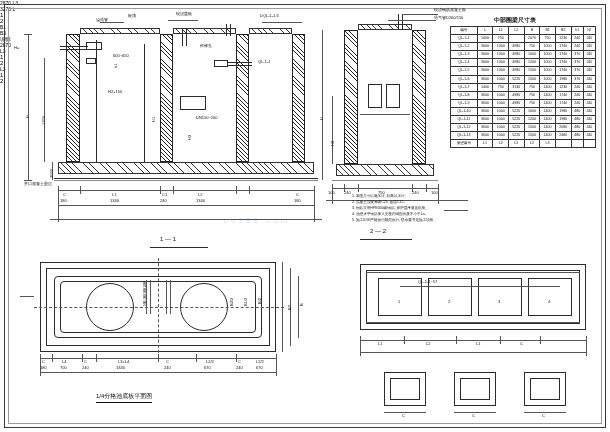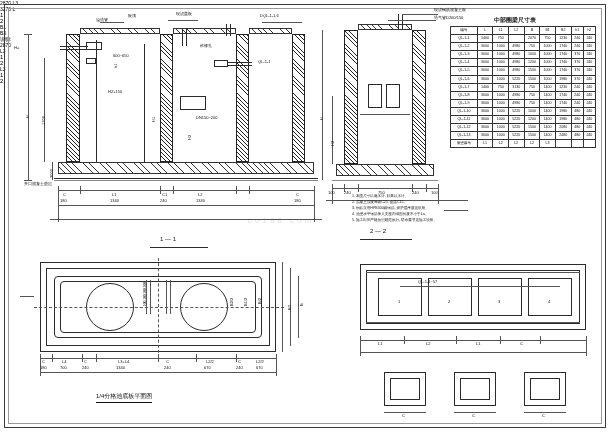--- a/index.html
+++ b/index.html
@@ -44,21 +44,21 @@
   .secmark{position:absolute;font-size:6px;color:#111;}
   .noteblk{position:absolute;font-size:3.6px;color:#111;line-height:1.35;white-space:pre;}
 </style>
 </head>
 <body>
 
 <div id="sheet">
   <div class="frame"></div>
   <div class="frame2"></div>
 
-  <div class="wmsub" style="left:248px;top:216px;">co188.com</div>
+  <div class="wmsub" style="left:224px;top:216px;">co188.com</div>
 
   <div>
 
     <div class="hatch" style="left:66px;top:34px;width:14px;height:128px;"></div>
     <div class="hatch" style="left:160px;top:34px;width:13px;height:128px;"></div>
     <div class="hatch" style="left:236px;top:34px;width:13px;height:128px;"></div>
     <div class="hatch" style="left:292px;top:34px;width:13px;height:128px;"></div>
 
     <div class="conc" style="left:58px;top:162px;width:256px;height:12px;"></div>
     <div class="ln h" style="left:54px;top:178px;width:264px;height:1px;"></div>

